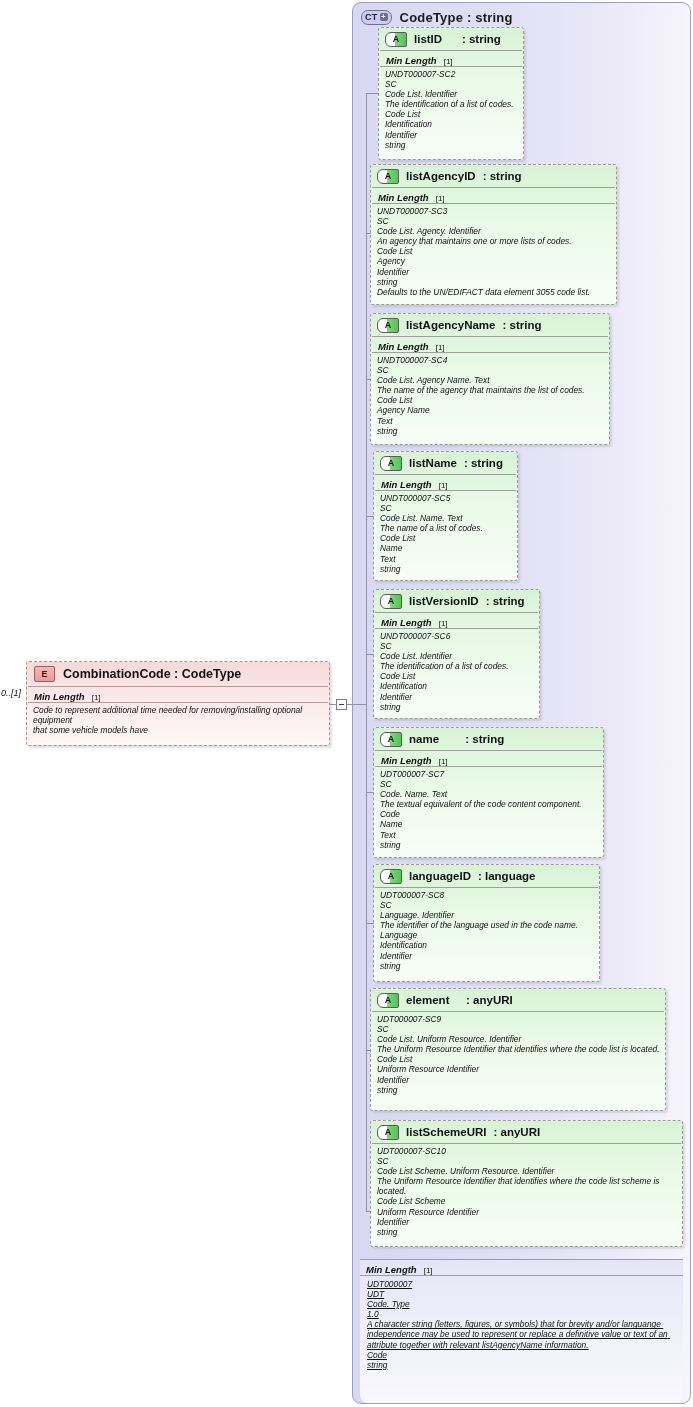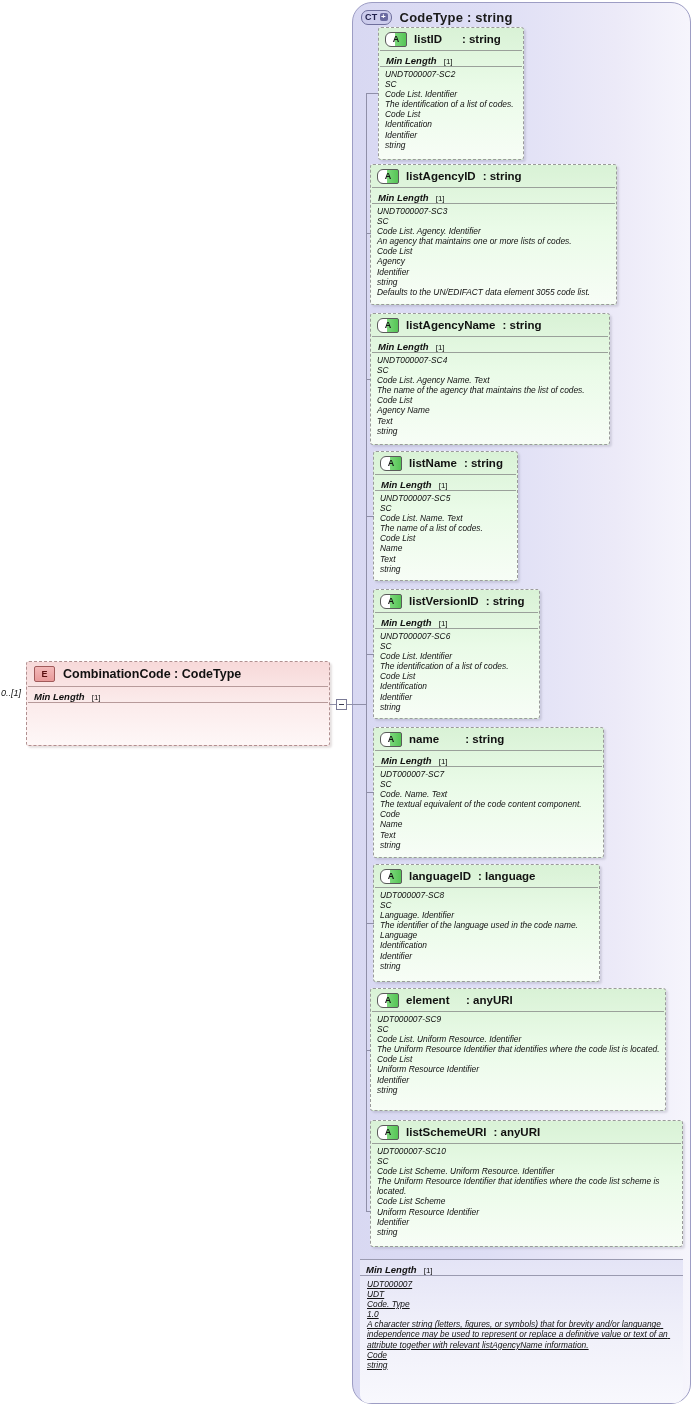--- a/index.html
+++ b/index.html
@@ -8,21 +8,21 @@
     font-family:"Liberation Sans", sans-serif;
     color:#000;
   }
   .canvas{position:absolute;left:0;top:0;width:693px;height:1407px;}
 
   
   .ct-outer{
     position:absolute;left:352px;top:2px;width:339px;height:1402px;
     background:linear-gradient(90deg,#d8d8f2 0%, #dedef5 40%, #eceaf8 78%, #f6f5fc 100%);
     border:1px solid #9d9dc4;
-    border-radius:20px;
+    border-radius:9px;
     box-sizing:border-box;
   }
   .ct-header{
     position:absolute;left:8px;top:4px;height:20px;
     display:flex;align-items:center;gap:8px;
   }
   .ct-badge{
     display:inline-flex;align-items:center;justify-content:center;
     border:1px solid #6f6f9c;border-radius:7px;background:#ccccec;
     font-size:9px;font-weight:bold;letter-spacing:.3px;
@@ -344,20 +344,24 @@
 
   <div class="elem" style="left:26px;top:661px;width:304px;height:85px;">
     <div class="hdr">
       <span class="e-badge">E</span>
       <span class="e-title">CombinationCode : CodeType</span>
     </div>
     <div class="rule-row">
       <span class="rule-label">Min Length</span>
       <span class="rule-val">[1]</span>
     </div>
+    <div class="doc">
+      <div>Code to represent additional time needed for removing/installing optional equipment</div>
+      <div>that some vehicle models have</div>
+    </div>
   </div>
 
   <span class="card" style="left:1px;top:688px;">0..[1]</span>
 
   <div class="hline" style="left:330px;top:704px;width:6px;"></div>
   <div class="minus-box" style="left:336px;top:699px;"></div>
   <div class="hline" style="left:347px;top:704px;width:19px;"></div>
 
 </div>
 

